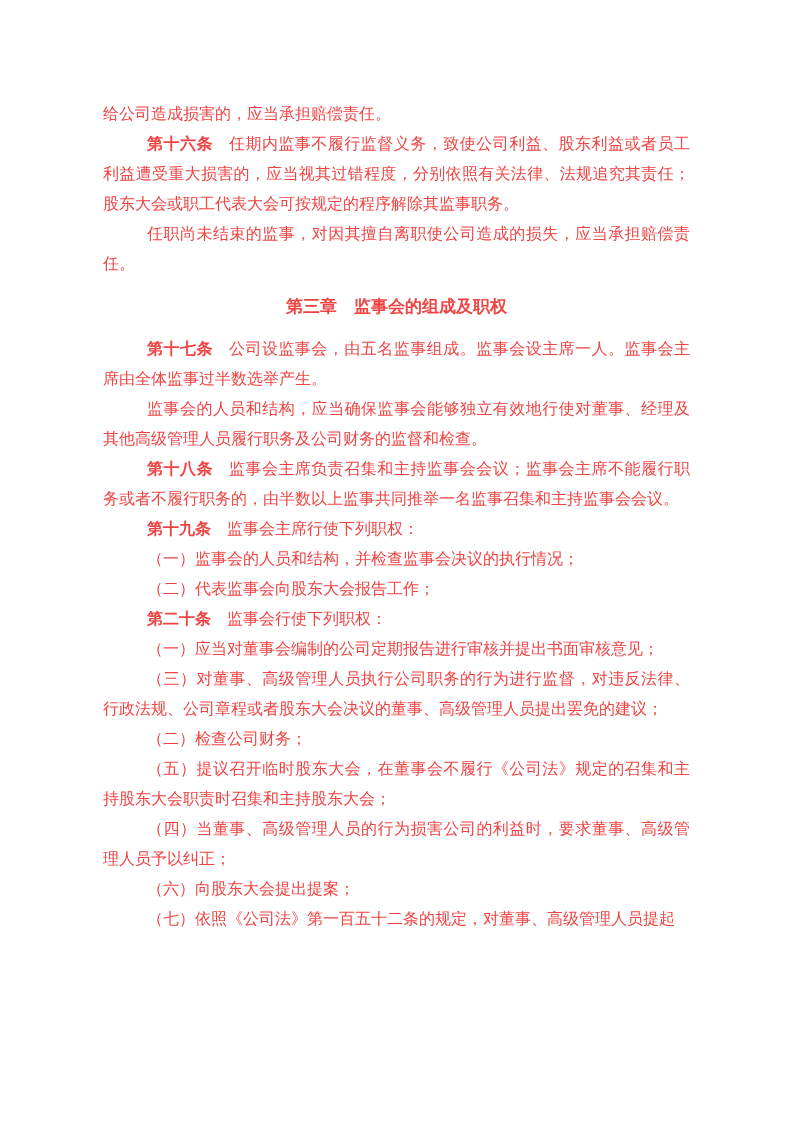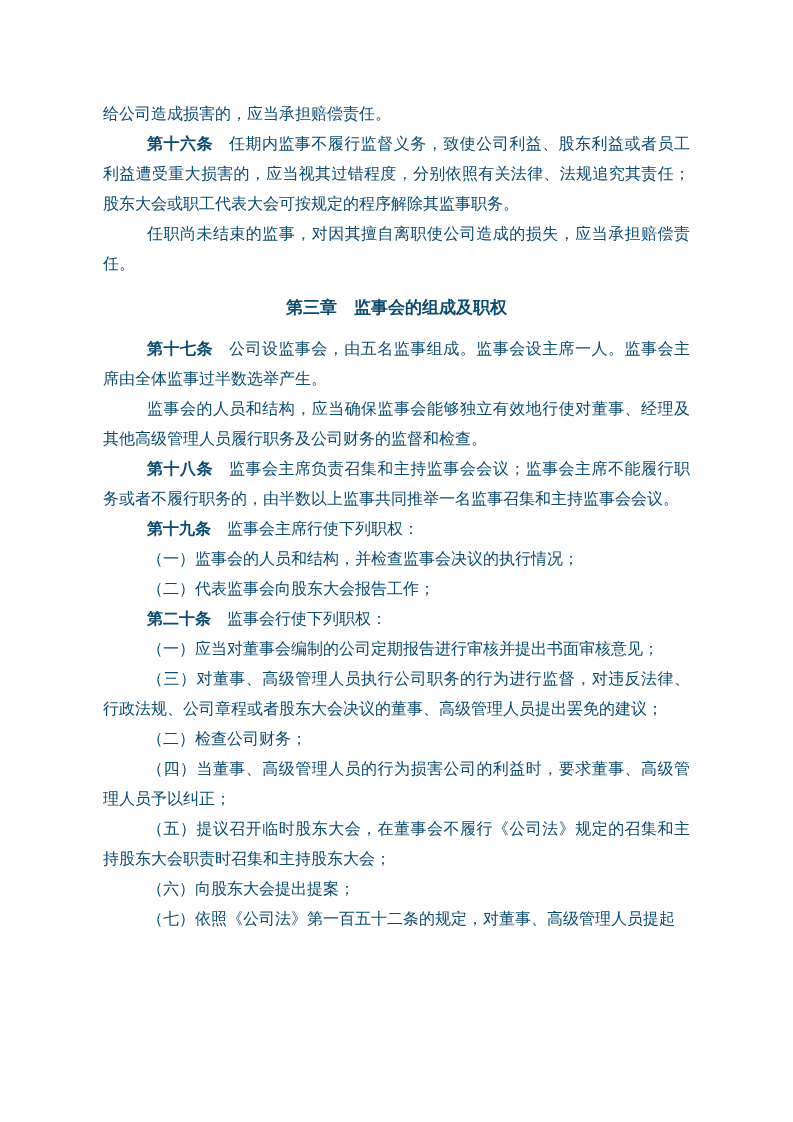--- a/index.html
+++ b/index.html
@@ -10,38 +10,39 @@
   .page {
     position: relative;
     width: 793px;
     height: 1122px;
     background: #ffffff;
     box-sizing: border-box;
     padding: 99px 103px 0 103px;
     font-family: "Liberation Serif", "DejaVu Serif", serif;
     font-size: 16px;
     line-height: 30px;
-    color: #0c4a6e;
+    color: #ef4444;
     overflow: hidden;
   }
   .para {
     margin: 0;
     text-align: justify;
     text-indent: 44px;
   }
   .para.continuation {
     text-indent: 0;
   }
   .chapter-heading {
     margin: 14px 0 11px 0;
     font-size: 17px;
     font-weight: bold;
     text-align: center;
     text-indent: 0;
     line-height: 30px;
+    font-family: Liberation Mono, monospace;
   }
   .article-lead {
     font-weight: bold;
     margin-right: 1em;
   }
 </style>
 </head>
 <body>
 
 <div class="page">
@@ -63,18 +64,18 @@
   <p class="para"><b class="article-lead">第十九条</b><span>监事会主席行使下列职权：</span></p>
 
   <p class="para">（一）监事会的人员和结构，并检查监事会决议的执行情况；</p>
   <p class="para">（二）代表监事会向股东大会报告工作；</p>
 
   <p class="para"><b class="article-lead">第二十条</b><span>监事会行使下列职权：</span></p>
 
   <p class="para">（一）应当对董事会编制的公司定期报告进行审核并提出书面审核意见；</p>
   <p class="para">（三）对董事、高级管理人员执行公司职务的行为进行监督，对违反法律、行政法规、公司章程或者股东大会决议的董事、高级管理人员提出罢免的建议；</p>
   <p class="para">（二）检查公司财务；</p>
+  <p class="para">（五）提议召开临时股东大会，在董事会不履行《公司法》规定的召集和主持股东大会职责时召集和主持股东大会；</p>
   <p class="para">（四）当董事、高级管理人员的行为损害公司的利益时，要求董事、高级管理人员予以纠正；</p>
-  <p class="para">（五）提议召开临时股东大会，在董事会不履行《公司法》规定的召集和主持股东大会职责时召集和主持股东大会；</p>
   <p class="para">（六）向股东大会提出提案；</p>
   <p class="para">（七）依照《公司法》第一百五十二条的规定，对董事、高级管理人员提起</p>
 
 </div>
 
 </body></html>

